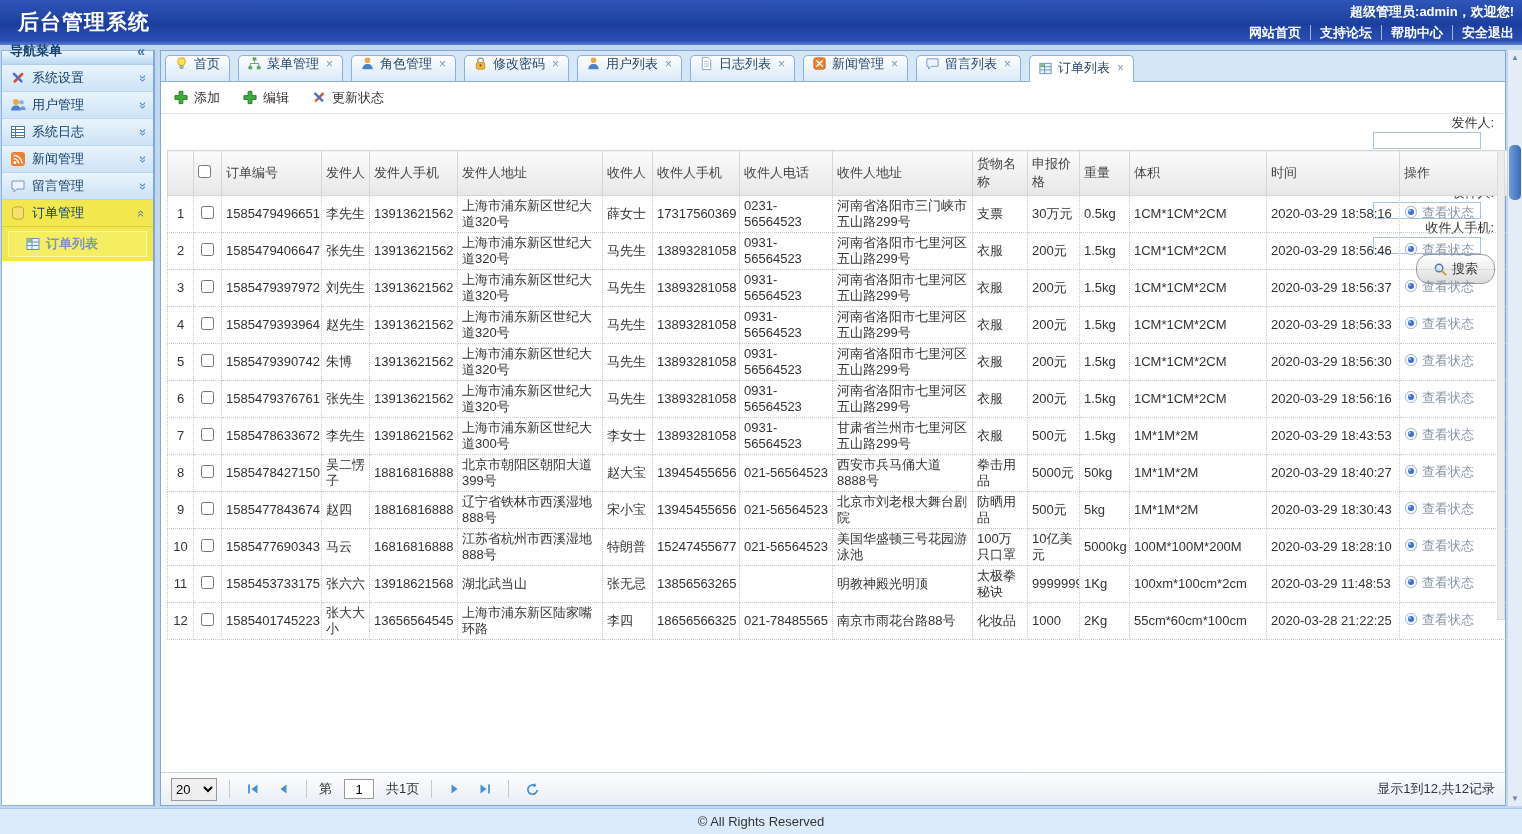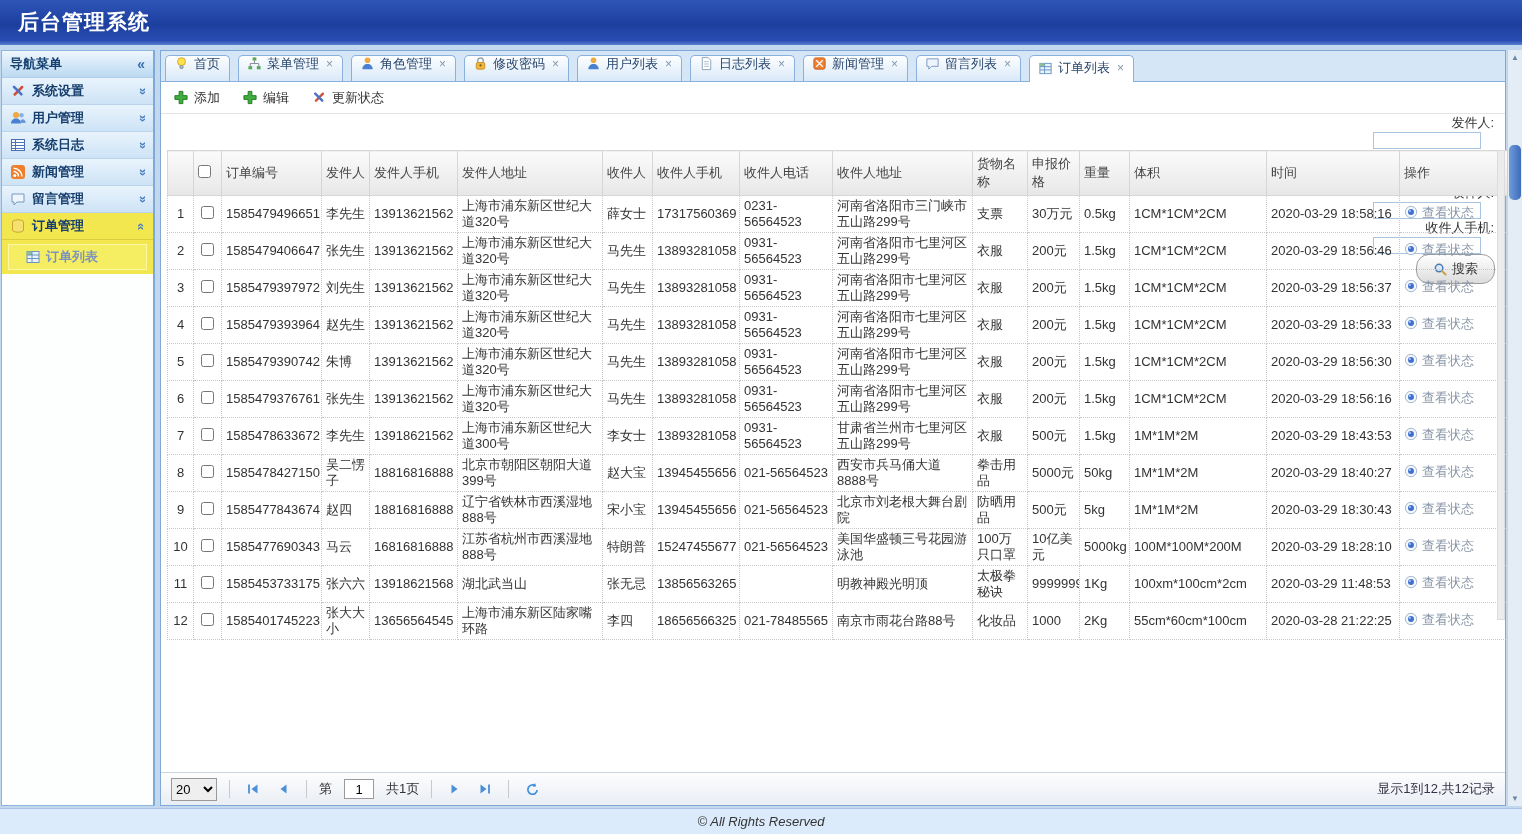--- a/index.html
+++ b/index.html
@@ -12,27 +12,27 @@
   .hdr-title { position:absolute; left:18px; top:8px; color:#fff; font-size:21px; font-weight:bold; letter-spacing:1px; }
   .hdr-right { position:absolute; right:8px; top:3px; text-align:right; color:#fff; }
   .hdr-welcome { font-size:13px; font-weight:bold; display:block; margin-bottom:3px; }
   .hdr-links { font-size:13px; font-weight:bold; }
   .hdr-links span.lnk { cursor:pointer; padding:0 9px; border-right:1px solid #9fb8e8; }
   .hdr-links span.lnk:last-child { border-right:none; padding-right:0; }
 
   
   .sidebar { position:absolute; left:1px; top:50px; width:154px; height:756px; background:#fdfefe;
              border:1px solid #8fb5de; border-right:2px solid #7ea9d8; }
-  .sb-title { height:27px; line-height:26px; padding:0 8px; font-weight:bold; color:#16406e;
+  .sb-title { height:14px; line-height:26px; padding:0 8px; font-weight:bold; color:#16406e;
               background:linear-gradient(180deg,#eef6fd,#cfe5f7 60%,#bcd9f1); border-bottom:1px solid #aecdea;
-              display:flex; justify-content:space-between; align-items:flex-start; }
+              display:flex; justify-content:space-between; align-items:flex-end; }
   .sb-collapse { color:#3a6fae; font-weight:bold; cursor:pointer; font-size:14px; }
   .sb-item { height:27px; display:flex; align-items:center; gap:6px; padding:0 8px;
              background:linear-gradient(180deg,#e9f4fc,#cde3f6); border-bottom:1px solid #b9d4ec;
-             font-weight:bold; color:#163e6d; cursor:pointer; }
+             font-weight:normal; color:#163e6d; cursor:pointer; }
   .sb-item .chev { margin-left:auto; color:#4d7ebf; font-size:13px; display:inline-block; transform:rotate(-90deg); }
   .sb-item.active { background:#f2e74e; border-bottom:1px solid #d8ce3e; }
   .sb-item.active .chev { transform:rotate(90deg); }
   .sb-sub { height:34px; background:#f2e74e; display:flex; align-items:center; padding:4px 6px; }
   .sb-sub-inner { flex:1; height:26px; background:#f5ee62; border:1px solid #fdf8a8; display:flex; align-items:center; gap:5px;
                   padding:0 6px 0 16px; color:#7d94bd; font-weight:bold; cursor:pointer; }
   .icon16 { width:16px; height:16px; flex:0 0 16px; }
 
   
   .panel { position:absolute; left:160px; top:50px; width:1346px; height:756px; background:#fff;
@@ -85,27 +85,33 @@
 
   
   .win-scroll { position:absolute; right:0; top:50px; width:15px; height:756px; background:#e4ecf5; border-left:1px solid #c3d4e6; }
   .ws-arrow { position:absolute; left:0; width:100%; height:15px; color:#6b87a8; font-size:8px; text-align:center; line-height:15px; cursor:pointer; }
   .ws-up { top:0; } .ws-down { bottom:0; }
   .ws-thumb { position:absolute; left:1px; top:95px; width:12px; height:55px; border-radius:5px;
               background:linear-gradient(90deg,#6f9cd8,#3d6cbb); cursor:grab; }
 
   
   .footer { position:absolute; left:0; bottom:0; width:100%; height:26px; background:#dcebfb; border-top:1px solid #aac6e4;
-            text-align:center; line-height:25px; color:#333;font-style:italic; }
+            text-align:center; line-height:25px; color:#333; }
 </style>
 </head>
 <body>
 
 <div class="hdr">
   <div class="hdr-title">后台管理系统</div>
+  <div class="hdr-right">
+    <span class="hdr-welcome">超级管理员:admin，欢迎您!</span>
+    <span class="hdr-links">
+      <span class="lnk">网站首页</span><span class="lnk">支持论坛</span><span class="lnk">帮助中心</span><span class="lnk">安全退出</span>
+    </span>
+  </div>
 </div>
 
 <div class="sidebar">
   <div class="sb-title">
     <span>导航菜单</span>
     <span class="sb-collapse">«</span>
   </div>
 
   <div class="sb-item">
     <svg class="icon16" viewBox="0 0 16 16">

